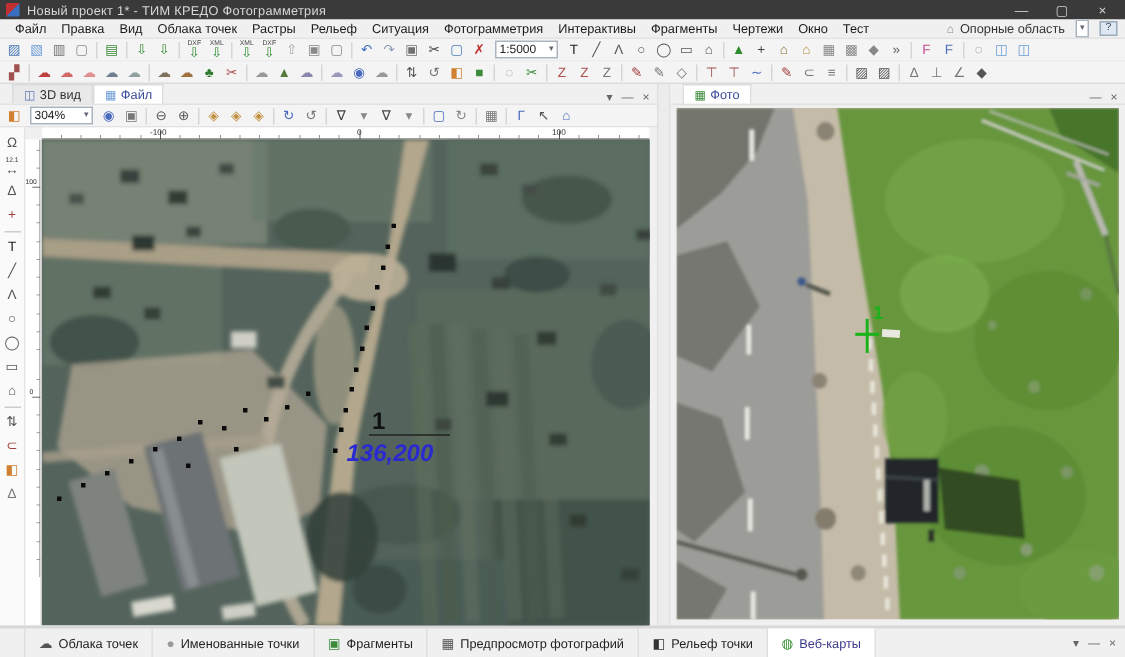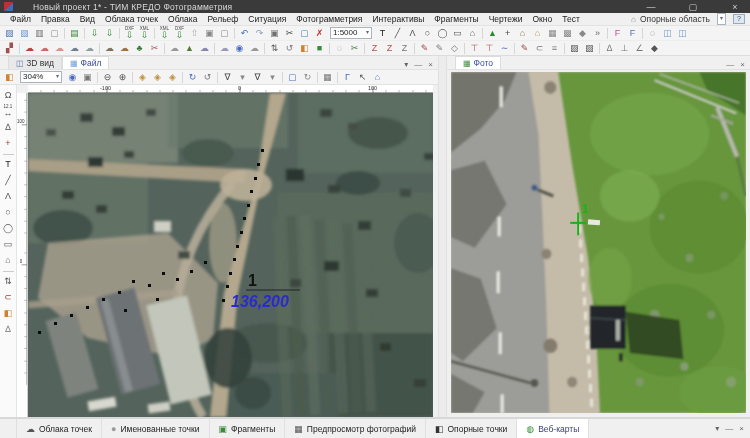--- a/index.html
+++ b/index.html
@@ -1,21 +1,21 @@
 <!DOCTYPE html>
 <html><head>
 <meta charset="utf-8">
 <style>
   * { margin:0; padding:0; box-sizing:border-box; }
   html,body { width:750px; height:438px; overflow:hidden; }
   body { font-family:"Liberation Sans", sans-serif; font-size:9px; color:#222; background:#e8e8e8; }
   .app { position:relative; width:750px; height:438px; background:#f0f0f0; overflow:hidden; }
 
   
-  .titlebar { position:absolute; left:0; top:0; width:750px; height:13px; background:#3a3a3a; color:#d8d8d8; display:flex; align-items:center; padding:0 4px; gap:20px; }
+  .titlebar { position:absolute; left:0; top:0; width:750px; height:13px; background:#3a3a3a; color:#d8d8d8; display:flex; align-items:center; padding:0 4px; gap:5px; }
   .app-icon { width:9px; height:9px; background:linear-gradient(135deg,#c03030 0 50%,#3a6ec0 50% 100%); border-radius:1px; flex:0 0 auto; }
   .titlebar .title { flex:1; font-size:8.5px; letter-spacing:.2px; }
   .win-btn { width:22px; text-align:center; font-size:9px; color:#cfcfcf; cursor:default; }
 
   
   .menubar { position:absolute; left:0; top:13px; width:750px; height:13px; background:#f0f0f0; display:flex; align-items:center; padding:0 5px; gap:0; border-bottom:1px solid #e3e3e3; }
   .menu-item { padding:0 5px; font-size:8.5px; color:#1a1a1a; cursor:default; }
   .menu-right { margin-left:auto; display:flex; align-items:center; gap:4px; }
   .ws-icon { color:#888; font-size:8px; }
   .ws-label { font-size:8.5px; color:#333; }
@@ -86,21 +86,21 @@
   <div class="menubar">
 
       <span class="menu-item">Файл</span>
 
       <span class="menu-item">Правка</span>
 
       <span class="menu-item">Вид</span>
 
       <span class="menu-item">Облака точек</span>
 
-      <span class="menu-item">Облака</span>
+      <span class="menu-item">Растры</span>
 
       <span class="menu-item">Рельеф</span>
 
       <span class="menu-item">Ситуация</span>
 
       <span class="menu-item">Фотограмметрия</span>
 
       <span class="menu-item">Интерактивы</span>
 
       <span class="menu-item">Фрагменты</span>
@@ -1175,21 +1175,21 @@
         <span>Фрагменты</span>
       </span>
 
       <span class="btab">
         <span class="bicon" style="color: rgb(85, 85, 85);">▦</span>
         <span>Предпросмотр фотографий</span>
       </span>
 
       <span class="btab">
         <span class="bicon" style="color: rgb(51, 51, 51);">◧</span>
-        <span>Опорные точки</span>
+        <span>Рельеф точки</span>
       </span>
 
       <span class="btab active">
         <span class="bicon" style="color: rgb(46, 139, 46);">◍</span>
         <span>Веб-карты</span>
       </span>
 
     <span class="bottom-ctrls">
       <span class="pc-btn">▾</span>
       <span class="pc-btn">—</span>

